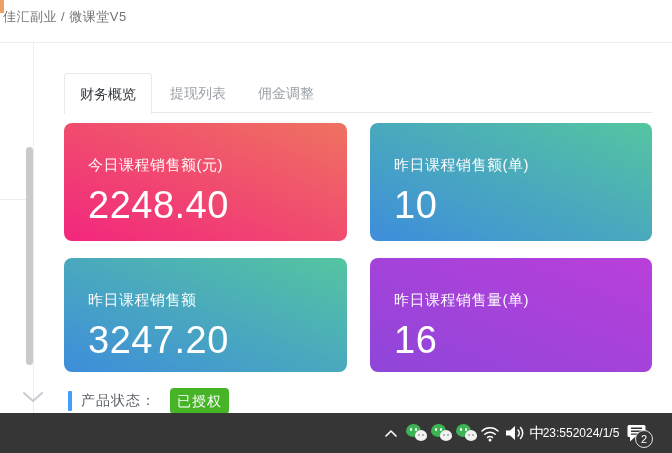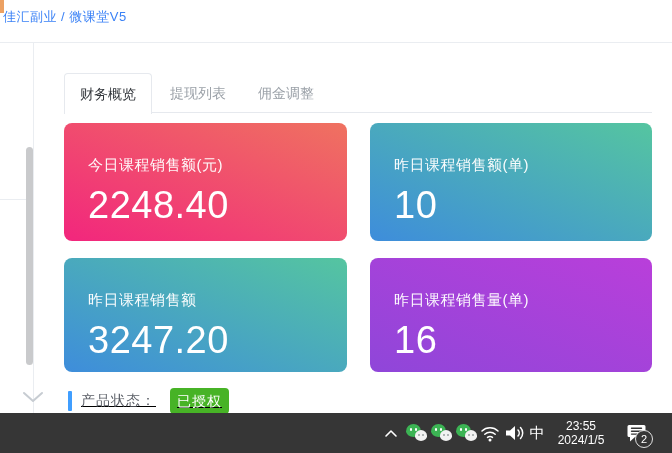--- a/index.html
+++ b/index.html
@@ -3,21 +3,21 @@
 <meta charset="utf-8">
 <style>
   * { margin:0; padding:0; box-sizing:border-box; }
   html,body { width:672px; height:453px; }
   body { font-family:"Liberation Sans","DejaVu Sans",sans-serif; background:#fff; }
 
   .screen { position:relative; width:672px; height:453px; background:#fff; overflow:hidden; }
 
   
   .orange-fragment { position:absolute; left:0; top:0; width:4px; height:13px; background:#e99048; opacity:.85; }
-  .breadcrumb { position:absolute; left:3px; top:8px; font-size:13px; color:#3b82f6; letter-spacing:.5px; white-space:nowrap; }
+  .breadcrumb { position:absolute; left:3px; top:8px; font-size:13px; color:#737373; letter-spacing:.5px; white-space:nowrap; }
   .top-divider { position:absolute; left:0; top:42px; width:672px; height:1px; background:#eaedf1; }
 
   
   .left-rail { position:absolute; left:0; top:43px; width:34px; height:370px; background:#fff; border-right:1px solid #eaedf1; }
   .rail-divider { position:absolute; left:0; top:156px; width:33px; height:1px; background:#eaedf1; }
   .rail-thumb { position:absolute; left:26px; top:147px; width:7px; height:218px; background:#c9cacc; border-radius:4px; }
   .rail-chevron { position:absolute; left:21px; top:390px; width:24px; height:14px; color:#c7ccd2; }
 
   
   .tabs { position:absolute; left:64px; top:73px; width:588px; height:40px; border-bottom:1px solid #e6e9ee; }
@@ -27,41 +27,41 @@
   .tab.t3 { left:194px; }
 
   
   .cards { position:absolute; left:64px; top:123px; width:588px; display:grid;
            grid-template-columns:283px 282px; grid-template-rows:118px 114px; column-gap:23px; row-gap:17px; }
   .card { border-radius:8px; padding:33px 24px; color:#fff; overflow:hidden; }
   .card-label { font-size:15px; opacity:.96; letter-spacing:.5px; }
   .card-value { margin-top:11px; font-size:38px; font-weight:500; letter-spacing:.5px; line-height:1; }
 
   
-  .status-row { position:absolute; left:68px; top:388px; height:26px; display:flex; align-items:center;text-decoration:underline; }
+  .status-row { position:absolute; left:68px; top:388px; height:26px; display:flex; align-items:center; }
   .status-bar { width:4px; height:20px; border-radius:1px; margin-right:9px; }
   .status-label { font-size:14px; color:#5a5e66; letter-spacing:1px; }
   .status-badge { margin-left:14px; padding:5px 7px; border-radius:4px; color:#fff; font-size:14px; letter-spacing:1px; line-height:1.2;text-align:center; }
 
   
   .taskbar { position:absolute; left:0; top:413px; width:672px; height:40px; background:#363636; }
   .tb { position:absolute; display:flex; align-items:center; justify-content:center; }
   .tb-chevron-up { left:382px; top:12px; width:18px; height:16px; }
   .wechat { width:22px; height:19px; position:absolute; top:11px; }
   .wc1 { left:406px; } .wc2 { left:431px; } .wc3 { left:456px; }
   .wc-big { position:absolute; left:0; top:0; width:15px; height:13px; background:#3cb454; border-radius:50% 50% 50% 50%/55% 55% 45% 45%; }
   .wc-big:before, .wc-big:after { content:""; position:absolute; top:4px; width:2.5px; height:2.5px; background:#fff; border-radius:50%; }
   .wc-big:before { left:3.5px; } .wc-big:after { left:8.5px; }
   .wc-small { position:absolute; left:9px; top:6px; width:12px; height:10.5px; background:#f2f2f2; border-radius:50% 50% 50% 50%/55% 55% 45% 45%; }
   .wc-small:before, .wc-small:after { content:""; position:absolute; top:3.5px; width:2px; height:2px; background:#9aa0a0; border-radius:50%; }
   .wc-small:before { left:3px; } .wc-small:after { left:7px; }
   .tb-wifi { left:480px; top:11px; width:20px; height:18px; }
   .tb-volume { left:503px; top:10px; width:22px; height:20px; }
   .tb-ime { left:527px; top:10px; width:20px; height:20px; color:#fff; font-size:15px; }
-  .tb-clock { left:551px; top:6px; width:60px; height:28px; flex-direction:column; color:#fff; font-size:12px; line-height:14px; text-align:center; white-space:nowrap; }
+  .tb-clock { left:551px; top:6px; width:60px; height:28px; flex-direction:row; color:#fff; font-size:12px; line-height:14px; text-align:center; white-space:nowrap; }
   .tb-notif { left:625px; top:10px; width:22px; height:20px; }
   .notif-badge { position:absolute; left:635px; top:17px; width:18px; height:18px; border-radius:50%;
                  background:#363636; border:1.5px solid #e2e2e2; color:#fff; font-size:11px;
                  display:flex; align-items:center; justify-content:center; }
 </style>
 </head>
 <body>
 
 <div class="screen">
 

